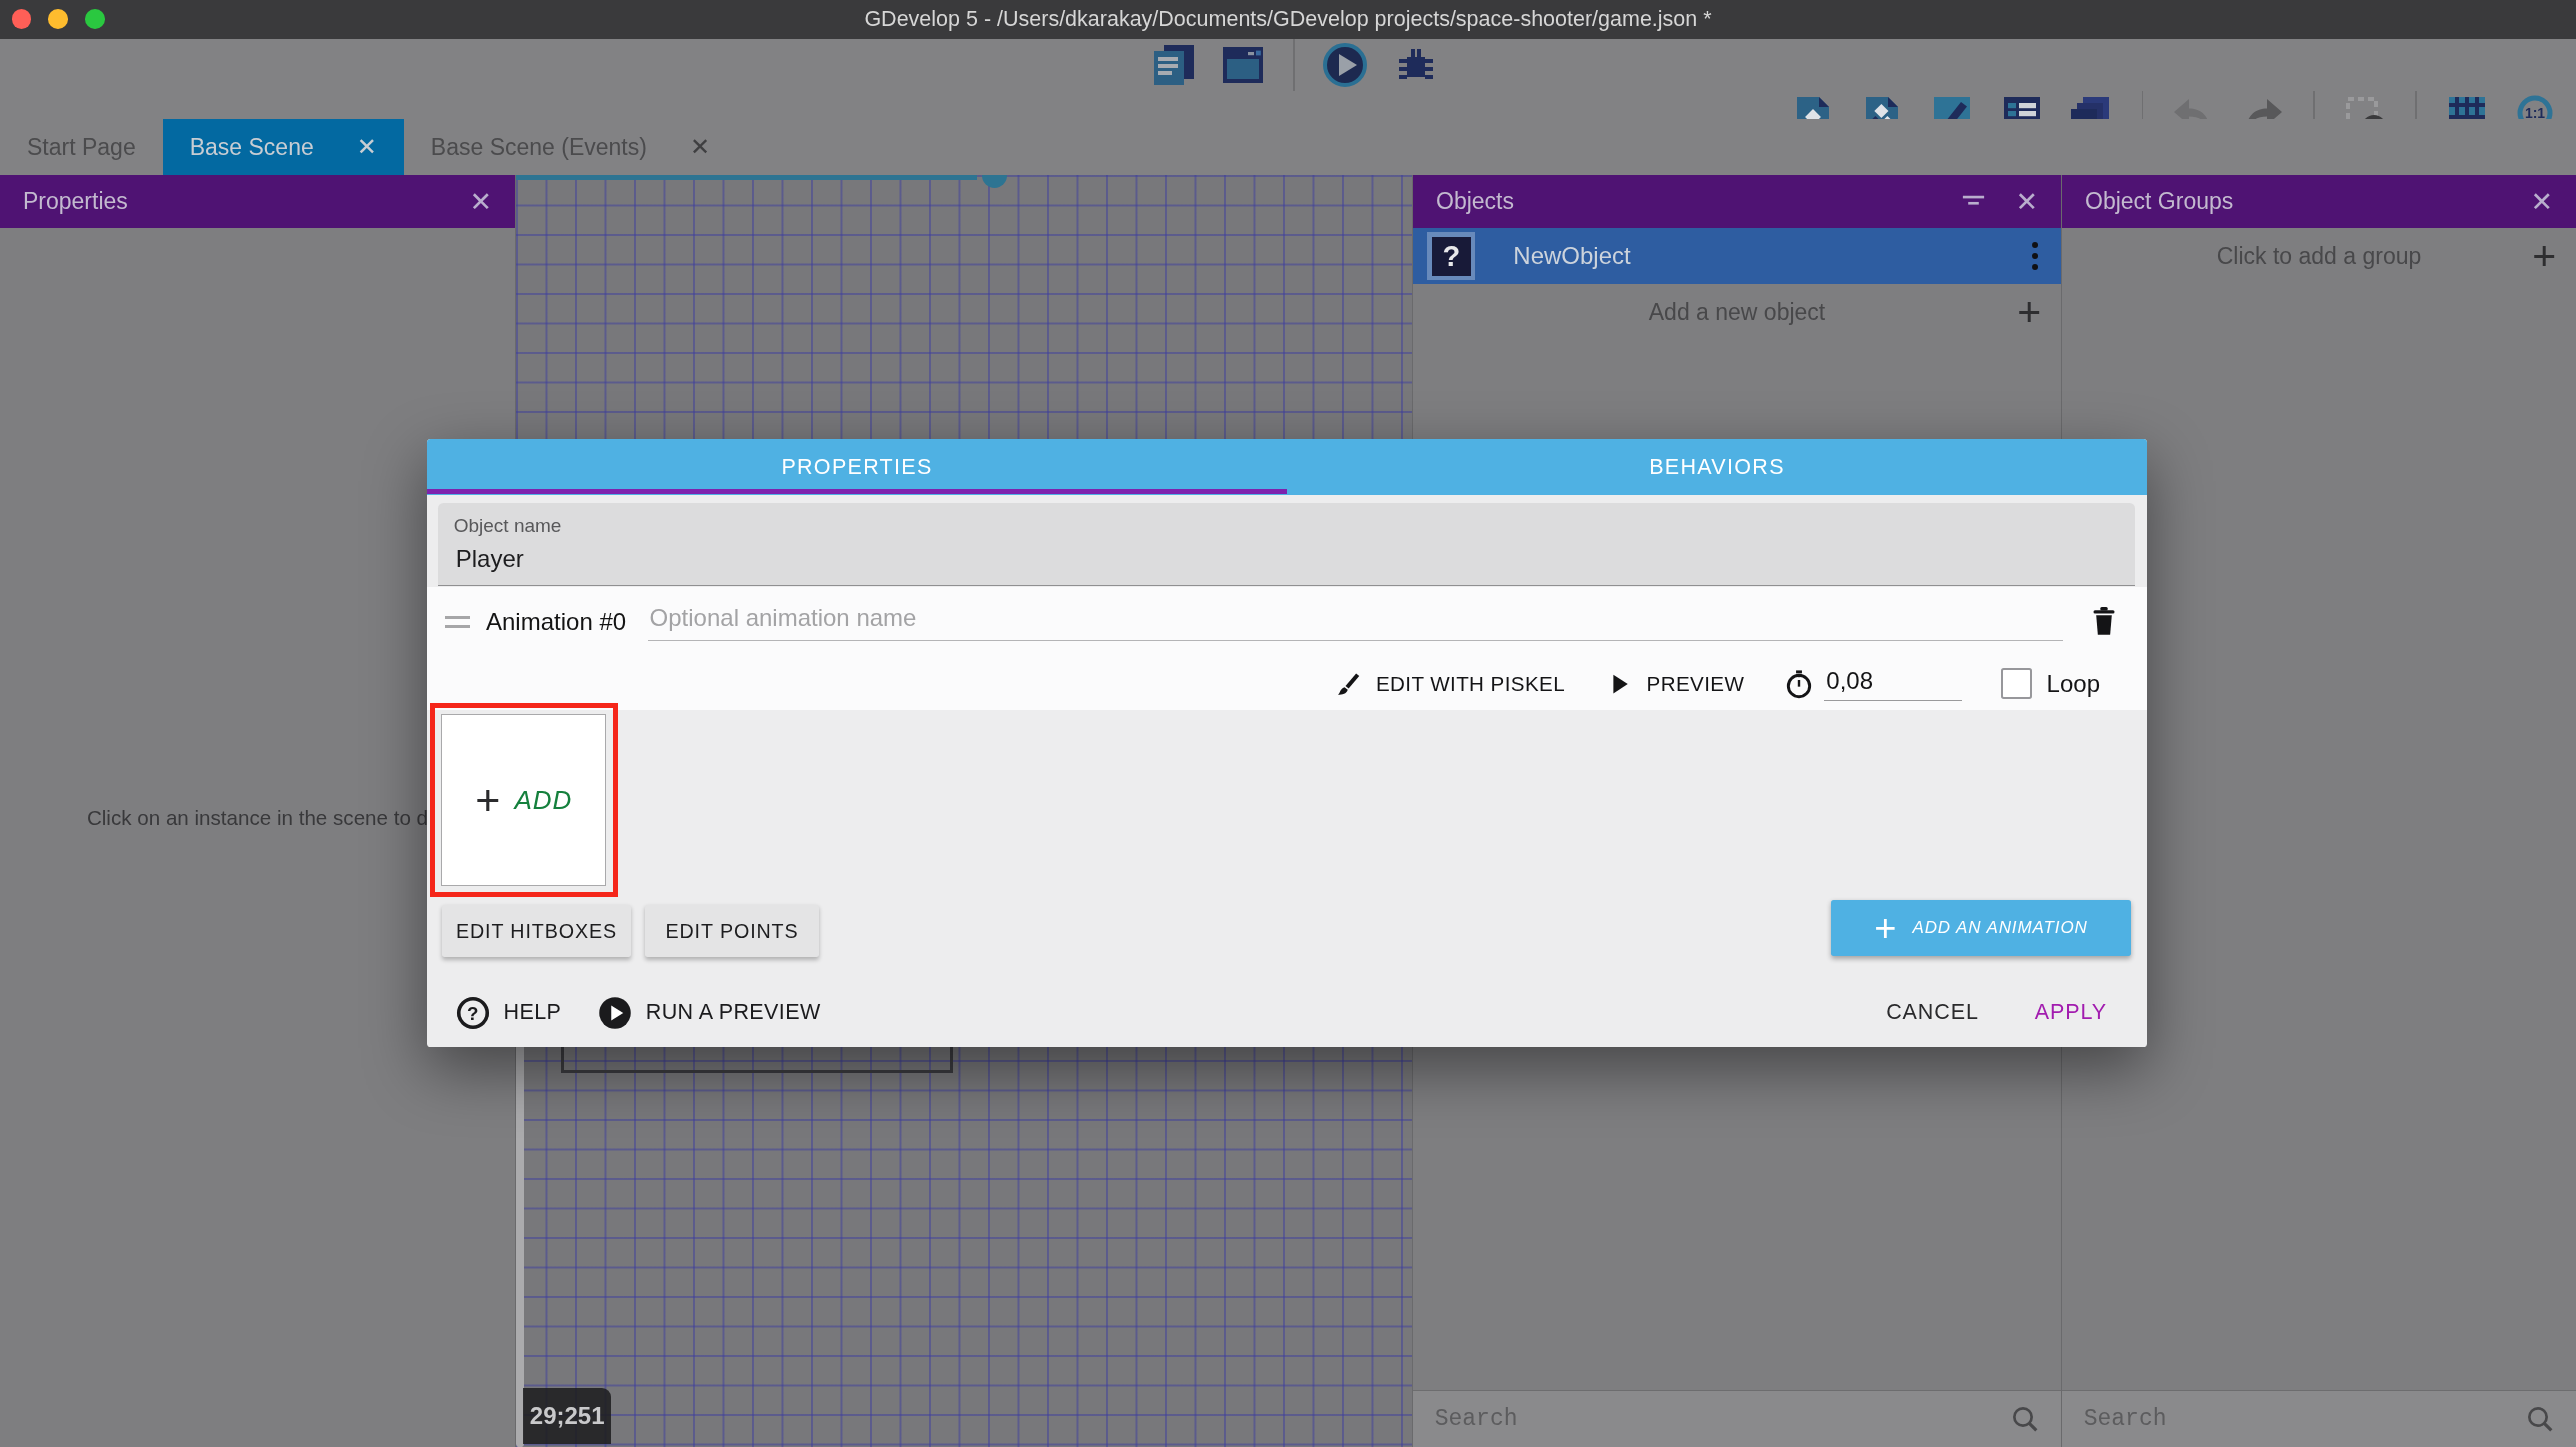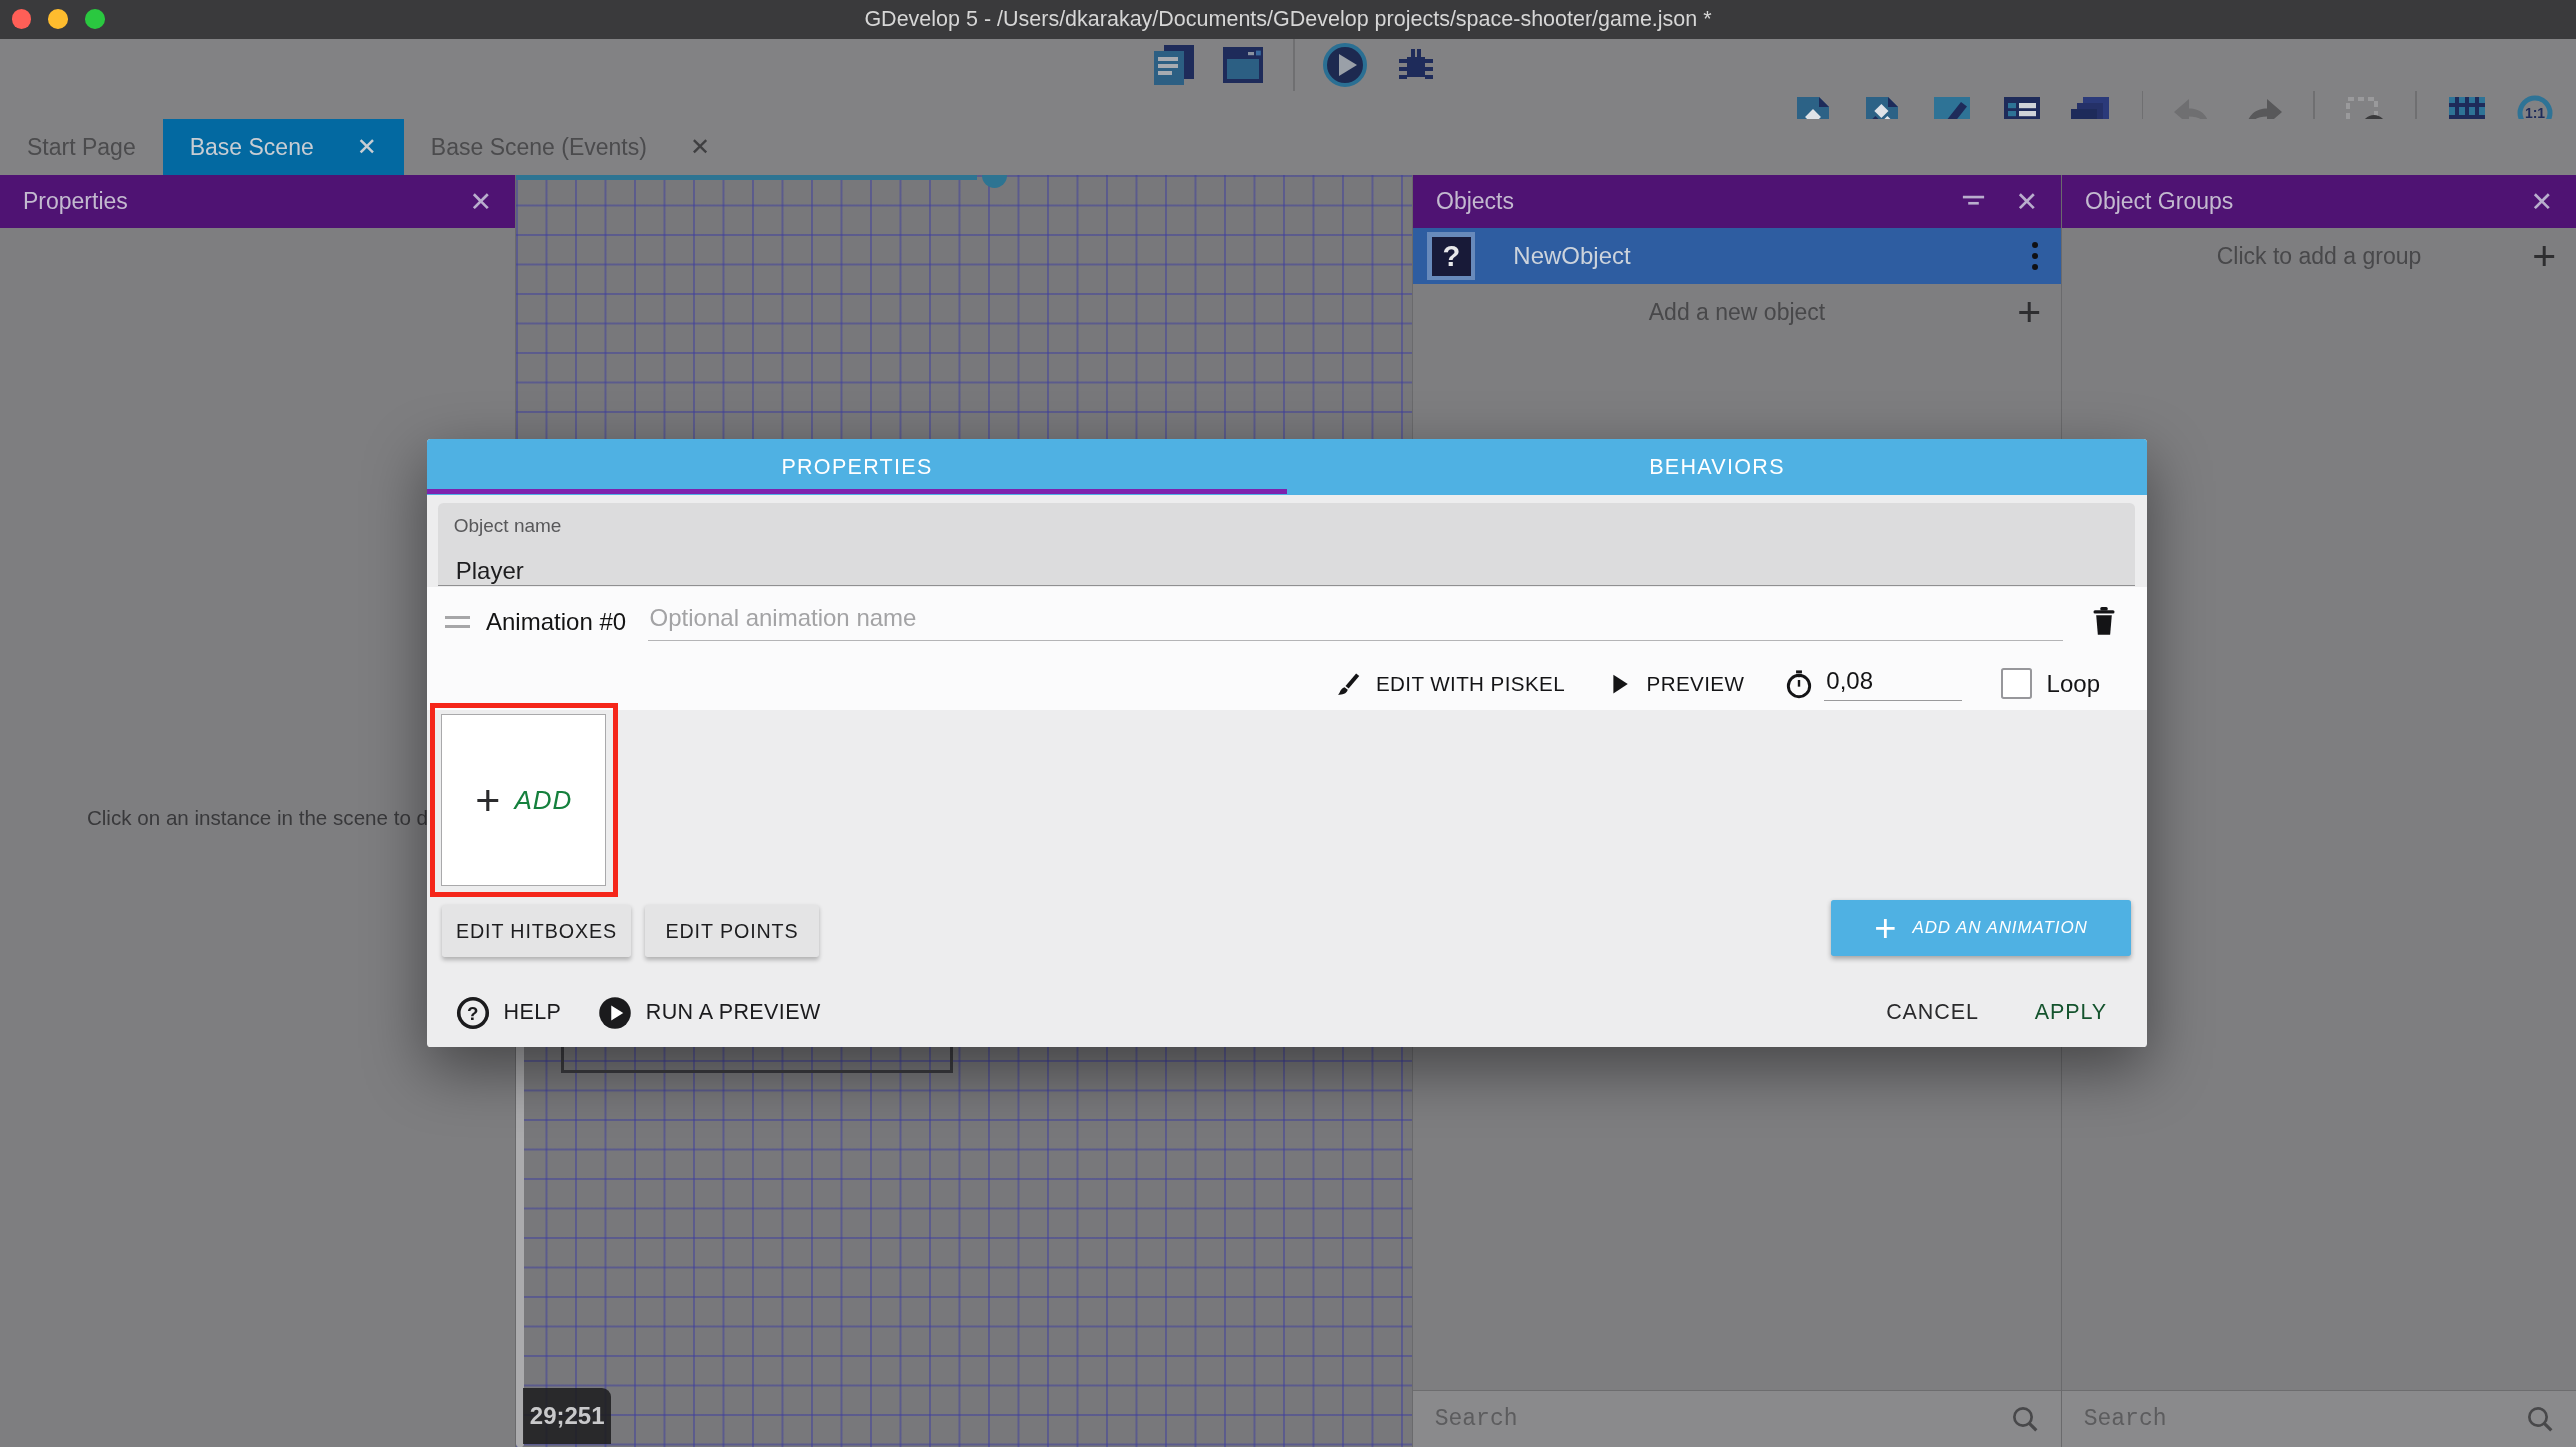--- a/index.html
+++ b/index.html
@@ -75,21 +75,21 @@
   .modal{position:absolute;left:427px;top:439px;width:1720px;height:608px;background:#ededee;z-index:20;
          border-radius:3.6px;box-shadow:0 21.5px 63px rgba(0,0,0,.45);}
   .modal-tabs{position:absolute;left:0;top:0;right:0;height:56px;background:#4fb1e3;display:flex;
               border-radius:3.6px 3.6px 0 0;}
   .modal-tab{flex:1;display:flex;align-items:center;justify-content:center;color:#fff;font-size:21.5px;
              letter-spacing:1.3px;}
   .tab-indicator{position:absolute;left:0;top:50px;width:50%;height:5.4px;background:#7e22ad;}
   .objname{position:absolute;left:10.7px;right:12.5px;top:64px;height:83px;background:#dcdcdd;
            border-bottom:1.8px solid #8f8f91;border-radius:5.4px 5.4px 0 0;padding:11.6px 0 0 16px;box-sizing:border-box;}
   .objname .flabel{font-size:19px;color:#58585a;}
-  .objname input{display:block;margin-top:19px;background:transparent;border:none;outline:none;
+  .objname input{display:block;margin-top:7px;background:transparent;border:none;outline:none;
                  font-size:24px;color:#1d1d1f;font-family:inherit;width:90%;}
   .anim-white{position:absolute;left:0;right:0;top:148px;height:123px;background:#fbfbfc;}
   .anim-row1{position:absolute;left:0;right:0;top:148px;height:70px;display:flex;align-items:center;padding-left:18px;}
   .drag-handle{display:flex;flex-direction:column;gap:5.4px;}
   .drag-handle i{display:block;width:25px;height:3.6px;background:#a6a6a8;}
   .anim-label{margin-left:16px;font-size:24px;color:#141414;font-weight:500;white-space:nowrap;}
   .anim-input{flex:1;margin:0 27px 0 21.5px;}
   .anim-input input{width:100%;background:transparent;border:none;outline:none;border-bottom:1.8px solid #b4b4b6;
                     font-size:24px;color:#333;padding-bottom:7.2px;font-family:inherit;}
   .anim-input input::placeholder{color:#a3a3a5;opacity:1;}
@@ -121,21 +121,21 @@
                 color:#fff;}
   .btn-add-anim .plus{font-size:38px;font-weight:300;line-height:38px;}
   .btn-add-anim .lbl{font-size:17px;letter-spacing:0.9px;font-style:italic;}
   .modal-footer{position:absolute;left:0;right:0;bottom:0;height:69px;display:flex;align-items:center;
                 padding:0 40px 0 28px;box-sizing:border-box;}
   .foot-btn{display:flex;align-items:center;gap:12.5px;font-size:21.5px;color:#1b1b1d;letter-spacing:0.4px;font-weight:500;}
   .foot-btn svg{width:36px;height:36px;}
   .foot-gap{width:36px;}
   .foot-spacer{flex:1;}
   .btn-cancel{font-size:21.5px;color:#2a2a2c;letter-spacing:0.9px;font-weight:500;}
-  .btn-apply{font-size:21.5px;color:#14532d;letter-spacing:0.9px;font-weight:500;margin-left:56px;}
+  .btn-apply{font-size:21.5px;color:#a21caf;letter-spacing:0.9px;font-weight:500;margin-left:56px;}
   .filter-icon line{stroke:#b9aecd;stroke-width:3;}
 </style>
 </head>
 <body>
 
 <div id="root">
 
   <div class="titlebar">
     <span class="light red"></span>
     <span class="light yellow"></span>

